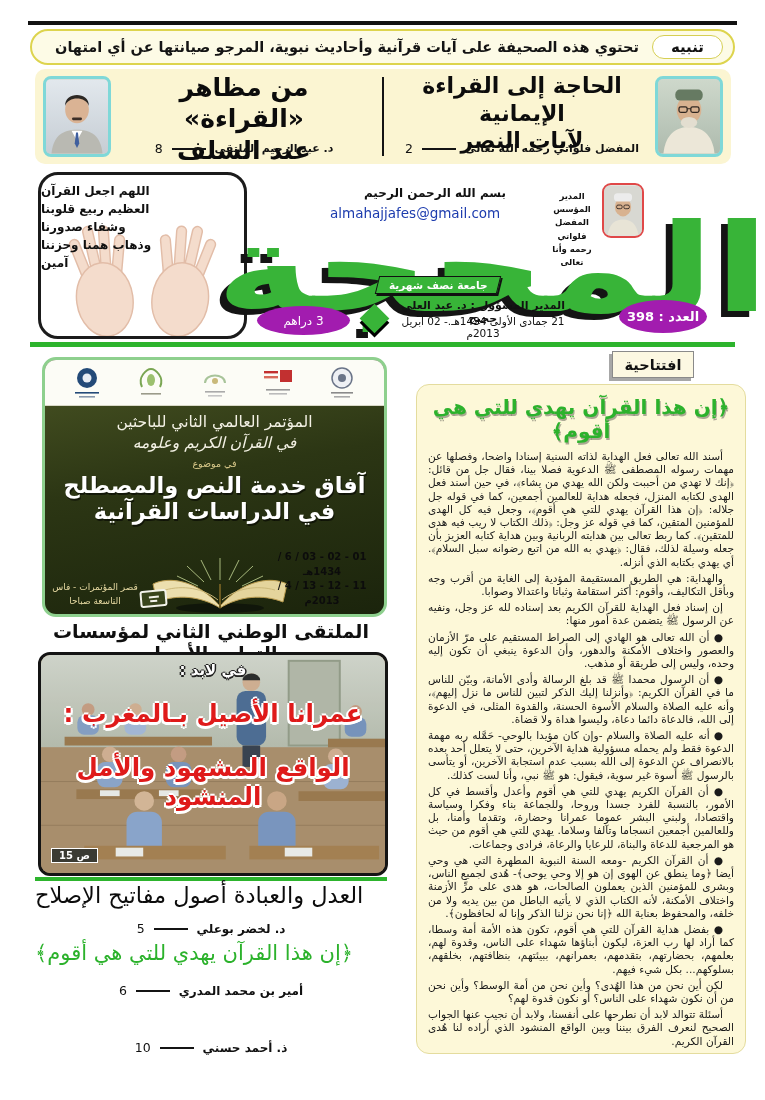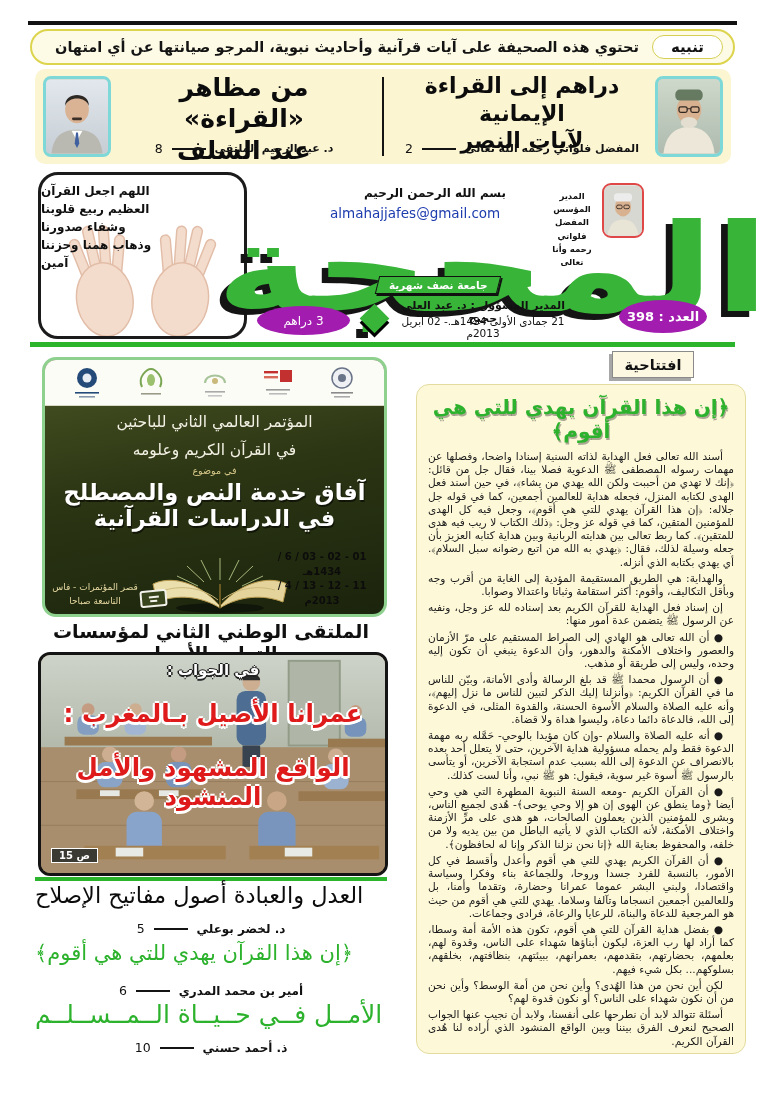--- a/index.html
+++ b/index.html
@@ -71,21 +71,21 @@
 
   
   .poster { left:42px; top:357px; width:345px; height:260px; border:3px solid #8ed08e;
     border-radius:14px; overflow:hidden;
     background:linear-gradient(170deg,#4a5524 0%,#2c3614 45%,#1b240c 100%); }
   .poster-logos { height:46px; background:#fcfcf6; display:flex; align-items:center;
     justify-content:space-around; padding:0 10px; border-bottom:1px solid #d9d9c8; }
   .poster-logos svg { height:36px; }
   .poster-t { text-align:center; color:#f3f1e4; }
   .poster-title1 { margin-top:7px; font-size:15.5px; }
-  .poster-title2 { margin-top:10px; font-size:15.5px; }
+  .poster-title2 { margin-top:3px; font-size:15.5px;font-style:italic; }
   .poster-kicker { margin-top:6px; font-size:9.5px; color:#d9c98a; }
   .poster-main { font-weight:bold; color:#ffffff; font-size:22.5px; text-shadow:1px 2px 0 rgba(0,0,0,.55); }
   .poster-main1 { margin-top:3px; }
   .poster-book { left:100px; bottom:0px; width:150px; height:64px; }
   .poster-venue { left:6px; bottom:6px; width:88px; text-align:center; font-size:9px;
     color:#e6d9a2; line-height:1.5; }
   .poster-dates { right:6px; bottom:6px; width:112px; text-align:center; font-size:10px;
     font-weight:bold; color:#0c0c0c; line-height:1.45; }
   .poster-stamp { left:95px; bottom:7px; width:27px; height:17px; background:#39451c;
     border:2px solid #f2f2ea; border-radius:3px; transform:rotate(-5deg);
@@ -156,21 +156,21 @@
         <path d="M6,81 C8,60 20,52 34,52 C48,52 60,60 62,81 Z" fill="#ece7d8"></path>
         <ellipse cx="34" cy="33" rx="13.5" ry="15.5" fill="#d8b290"></ellipse>
         <rect x="19" y="11" width="30" height="12" rx="5" fill="#667a62"></rect>
         <ellipse cx="34" cy="47" rx="9" ry="6" fill="#e3ded0"></ellipse>
         <rect x="23" y="30" width="9" height="6" rx="2" fill="none" stroke="#2f2620" stroke-width="1.4"></rect>
         <rect x="36" y="30" width="9" height="6" rx="2" fill="none" stroke="#2f2620" stroke-width="1.4"></rect>
         <line x1="32" y1="32" x2="36" y2="32" stroke="#2f2620" stroke-width="1.2"></line>
       </svg>
     </div>
     <div class="abs feat-titles" style="right:84px;">
-      <div class="t-r">دراهم إلى القراءة الإيمانية</div>
+      <div class="t-r">الحاجة إلى القراءة الإيمانية</div>
       <div class="t-r">لآيات النصر</div>
     </div>
     <div class="abs author-row" style="right:84px; width:250px; top:72px;">
       <span class="a-name">المفضل فلواتي رحمه الله تعالى</span>
       <span class="a-dash"></span>
       <span class="a-page">2</span>
     </div>
 
     <div class="abs feat-divider"></div>
 
@@ -386,59 +386,58 @@
           <rect x="87" y="161" width="36" height="46" rx="11" fill="#8fa9cf"></rect>
         <circle cx="240" cy="150" r="10" fill="#d3ac85"></circle>
           <rect x="221" y="161" width="38" height="46" rx="11" fill="#7e9ac2"></rect>
       </g>
       <rect x="44" y="196" width="144" height="14" fill="#aa834f"></rect>
       <rect x="212" y="196" width="132" height="14" fill="#aa834f"></rect>
       <rect x="76" y="198" width="28" height="9" fill="#f4f4ec"></rect>
         <rect x="248" y="198" width="28" height="9" fill="#f4f4ec"></rect>
       <rect width="350" height="224" fill="#3b5d8a" opacity="0.06"></rect>
     </svg>
-    <div class="photo-kicker">في الجواب :</div>
+    <div class="photo-kicker">في لابد :</div>
     <div class="photo-red photo-red1">عمرانا الأصيل بـالمغرب :</div>
     <div class="photo-red photo-red2">الواقع المشهود والأمل المنشود</div>
     <div class="photo-badge">ص 15</div>
   </div>
   <div class="abs green-rule rule-photo"></div>
 
   <div class="abs toc-title toc-black toc0">العدل والعبادة أصول مفاتيح الإصلاح</div>
   <div class="abs author-row toc-author ta0">
     <span class="a-name" style="font-size:12px;">د. لخضر بوعلي</span>
     <span class="a-dash"></span>
     <span class="a-page">5</span>
   </div>
 
   <div class="abs toc-title toc-green toc1">﴿إن هذا القرآن يهدي للتي هي أقوم﴾</div>
   <div class="abs author-row toc-author ta1">
     <span class="a-name" style="font-size:12px;">أمير بن محمد المدري</span>
     <span class="a-dash"></span>
     <span class="a-page">6</span>
   </div>
 
-  <div class="abs toc-title toc-green toc2">الأمــل فــي حــيــاة الــمــســلــم</div>
   <div class="abs author-row toc-author ta2">
     <span class="a-name" style="font-size:12px;">ذ. أحمد حسني</span>
     <span class="a-dash"></span>
     <span class="a-page">10</span>
   </div>
 
   <div class="abs edit-label">
     <span>افتتاحية</span>
   </div>
   <div class="abs edit-box">
     <div class="edit-title">﴿إن هذا القرآن يهدي للتي هي أقوم﴾</div>
     <p>أسند الله تعالى فعل الهداية لذاته السنية إسنادا واضحا، وفصلها عن مهمات رسوله المصطفى ﷺ الدعوية فصلا بينا، فقال جل من قائل: ﴿إنك لا تهدي من أحببت ولكن الله يهدي من يشاء﴾، في حين أسند فعل الهدى لكتابه المنزل، فجعله هداية للعالمين أجمعين، كما في قوله جل جلاله: ﴿إن هذا القرآن يهدي للتي هي أقوم﴾، وجعل فيه كل الهدى للمؤمنين المتقين، كما في قوله عز وجل: ﴿ذلك الكتاب لا ريب فيه هدى للمتقين﴾. كما ربط تعالى بين هدايته الربانية وبين هداية كتابه العزيز بأن جعله وسيلة لذلك، فقال: ﴿يهدي به الله من اتبع رضوانه سبل السلام﴾. أي يهدي بكتابه الذي أنزله.</p>
     <p>والهداية: هي الطريق المستقيمة المؤدية إلى الغاية من أقرب وجه وبأقل التكاليف، وأقوم: أكثر استقامة وثباتا واعتدالا وصوابا.</p>
     <p>إن إسناد فعل الهداية للقرآن الكريم بعد إسناده لله عز وجل، ونفيه عن الرسول ﷺ يتضمن عدة أمور منها:</p>
     <p>● أن الله تعالى هو الهادي إلى الصراط المستقيم على مرّ الأزمان والعصور واختلاف الأمكنة والدهور، وأن الدعوة ينبغي أن تكون إليه وحده، وليس إلى طريقة أو مذهب.</p>
     <p>● أن الرسول محمدا ﷺ قد بلغ الرسالة وأدى الأمانة، وبيّن للناس ما في القرآن الكريم: ﴿وأنزلنا إليك الذكر لتبين للناس ما نزل إليهم﴾، وأنه عليه الصلاة والسلام الأسوة الحسنة، والقدوة المثلى، في الدعوة إلى الله، فالدعاة دائما دعاة، وليسوا هداة ولا قضاة.</p>
     <p>● أنه عليه الصلاة والسلام -وإن كان مؤيدا بالوحي- حَمَّله ربه مهمة الدعوة فقط ولم يحمله مسؤولية هداية الآخرين، حتى لا يتعلل أحد بعده بالانصراف عن الدعوة إلى الله بسبب عدم استجابة الآخرين، أو يتأسى بالرسول ﷺ أسوة غير سوية، فيقول: هو ﷺ نبي، وأنا لست كذلك.</p>
+    <p>● أن القرآن الكريم يهدي للتي هي أقوم وأعدل وأقسط في كل الأمور، بالنسبة للفرد جسدا وروحا، وللجماعة بناء وفكرا وسياسة واقتصادا، ولبني البشر عموما عمرانا وحضارة، وتقدما وأمنا، بل وللعالمين أجمعين انسجاما وتآلفا وسلاما. يهدي للتي هي أقوم من حيث هو المرجعية للدعاة والبناة، للرعايا والرعاة، فرادى وجماعات.</p>
     <p>● أن القرآن الكريم -ومعه السنة النبوية المطهرة التي هي وحي أيضا ﴿وما ينطق عن الهوى إن هو إلا وحي يوحى﴾- هُدى لجميع الناس، وبشرى للمؤمنين الذين يعملون الصالحات، هو هدى على مرِّ الأزمنة واختلاف الأمكنة، لأنه الكتاب الذي لا يأتيه الباطل من بين يديه ولا من خلفه، والمحفوظ بعناية الله ﴿إنا نحن نزلنا الذكر وإنا له لحافظون﴾.</p>
-    <p>● أن القرآن الكريم يهدي للتي هي أقوم وأعدل وأقسط في كل الأمور، بالنسبة للفرد جسدا وروحا، وللجماعة بناء وفكرا وسياسة واقتصادا، ولبني البشر عموما عمرانا وحضارة، وتقدما وأمنا، بل وللعالمين أجمعين انسجاما وتآلفا وسلاما. يهدي للتي هي أقوم من حيث هو المرجعية للدعاة والبناة، للرعايا والرعاة، فرادى وجماعات.</p>
     <p>● بفضل هداية القرآن للتي هي أقوم، تكون هذه الأمة أمة وسطا، كما أراد لها رب العزة، ليكون أبناؤها شهداء على الناس، وقدوة لهم، بعلمهم، بحضارتهم، بتقدمهم، بعمرانهم، ببيئتهم، بنظافتهم، بخلقهم، بسلوكهم... بكل شيء فيهم.</p>
     <p>لكن أين نحن من هذا الهُدى؟ وأين نحن من أمة الوسط؟ وأين نحن من أن نكون شهداء على الناس؟ أو نكون قدوة لهم؟</p>
     <p>أسئلة تتوالد لابد أن نطرحها على أنفسنا، ولابد أن نجيب عنها الجواب الصحيح لنعرف الفرق بيننا وبين الواقع المنشود الذي أراده لنا هُدى القرآن الكريم.</p>
   </div>
 
 </div>
 
 </body></html>

